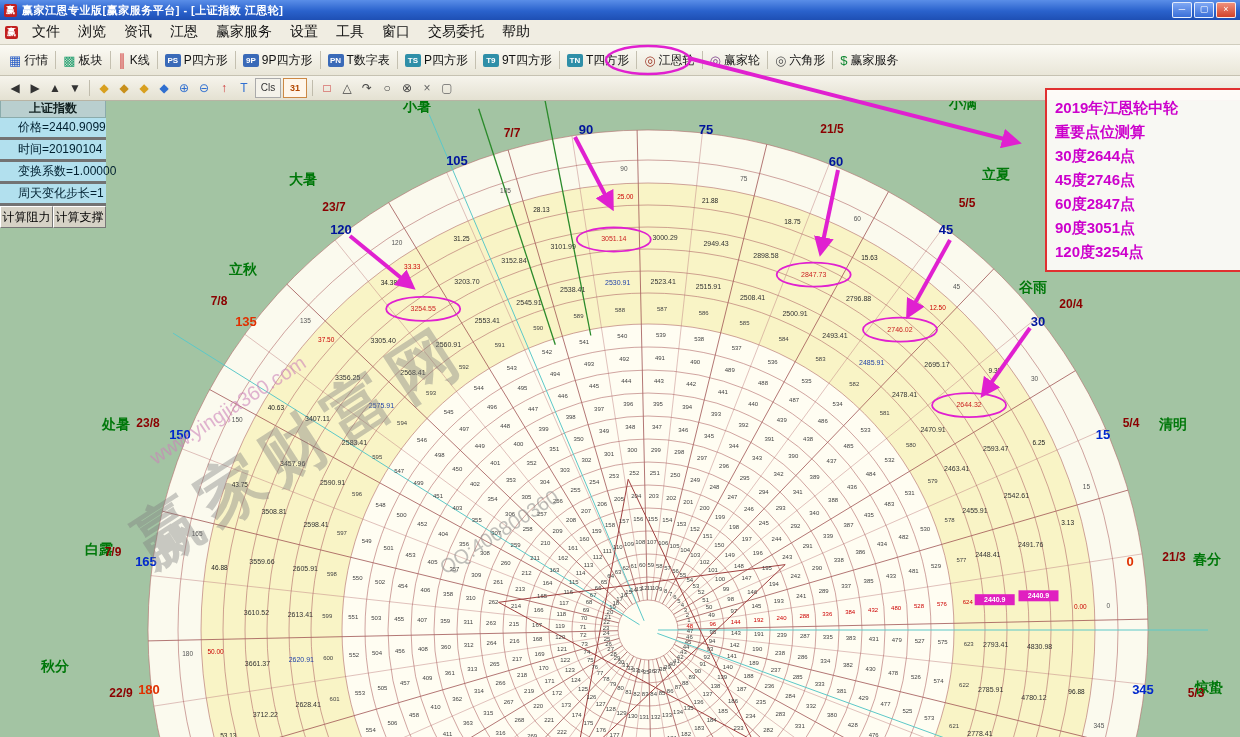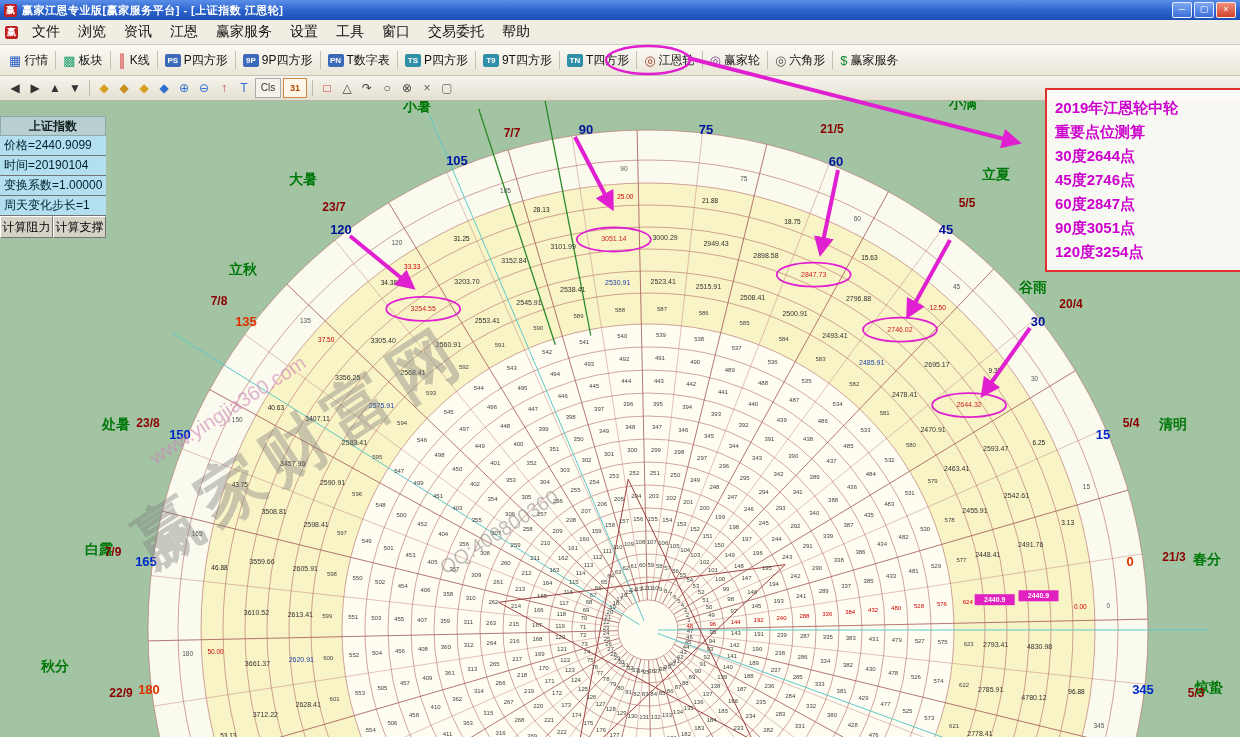--- a/index.html
+++ b/index.html
@@ -31,25 +31,25 @@
   .t2-item.kind-text{font-size:10px;border:1px solid #aaa;background:#f4f2ea;padding:0 3px;}
   .t2-item.kind-cal{font-size:9px;border:1px solid #cc8844;background:#fff6ea;padding:0 2px;color:#b34700;font-weight:bold;}
   .t2-sep{width:1px;height:16px;background:#c0bcac;margin:0 3px;}
   
   #wheel-svg{position:absolute;left:0;top:0;z-index:0;}
   .watermark{position:absolute;z-index:1;pointer-events:none;white-space:nowrap;transform-origin:left center;}
   .wm-site{left:140px;top:505px;font-size:66px;font-weight:bold;color:rgba(125,125,125,.40);
     letter-spacing:10px;transform:rotate(-33deg);}
   .wm-url{left:152px;top:448px;font-size:20px;color:rgba(205,130,185,.60);transform:rotate(-33deg);}
   .wm-qq{left:442px;top:558px;font-size:20px;color:rgba(140,140,140,.55);transform:rotate(-33deg);}
-  .info-panel{position:absolute;left:0;top:98px;width:106px;z-index:2;font-size:12px;margin-top:18px;}
+  .info-panel{position:absolute;left:0;top:98px;width:106px;z-index:2;font-size:12px;}
   .ip-header{height:18px;background:#b9cfcf;border:1px solid #8aabab;display:flex;align-items:center;
     justify-content:center;font-weight:bold;color:#102020;}
-  .ip-row{height:19px;background:#b2e0ee;border-bottom:1px solid #737373;display:flex;align-items:center;
-    padding-left:4px;color:#002030;white-space:nowrap;}
+  .ip-row{height:19px;background:#b2e0ee;border-bottom:3px solid #737373;display:flex;align-items:center;
+    padding-left:18px;color:#002030;white-space:nowrap;}
   .ip-buttons{display:flex;}
   .ip-btn{flex:1;height:20px;background:#d6d2c6;border:1px solid;border-color:#ffffff #777 #777 #ffffff;
     font-size:12px;display:flex;align-items:center;justify-content:center;white-space:nowrap;}
   .red-box{position:absolute;left:1045px;top:88px;width:188px;z-index:4;background:rgba(255,252,250,.92);
     border:2px solid #e03030;padding:6px 8px;}
   .rb-line{font-size:15px;font-weight:bold;color:#cc00cc;line-height:24px;white-space:nowrap;}
   #anno-svg{position:absolute;left:0;top:0;z-index:5;pointer-events:none;}
 </style>
 </head>
 <body>

